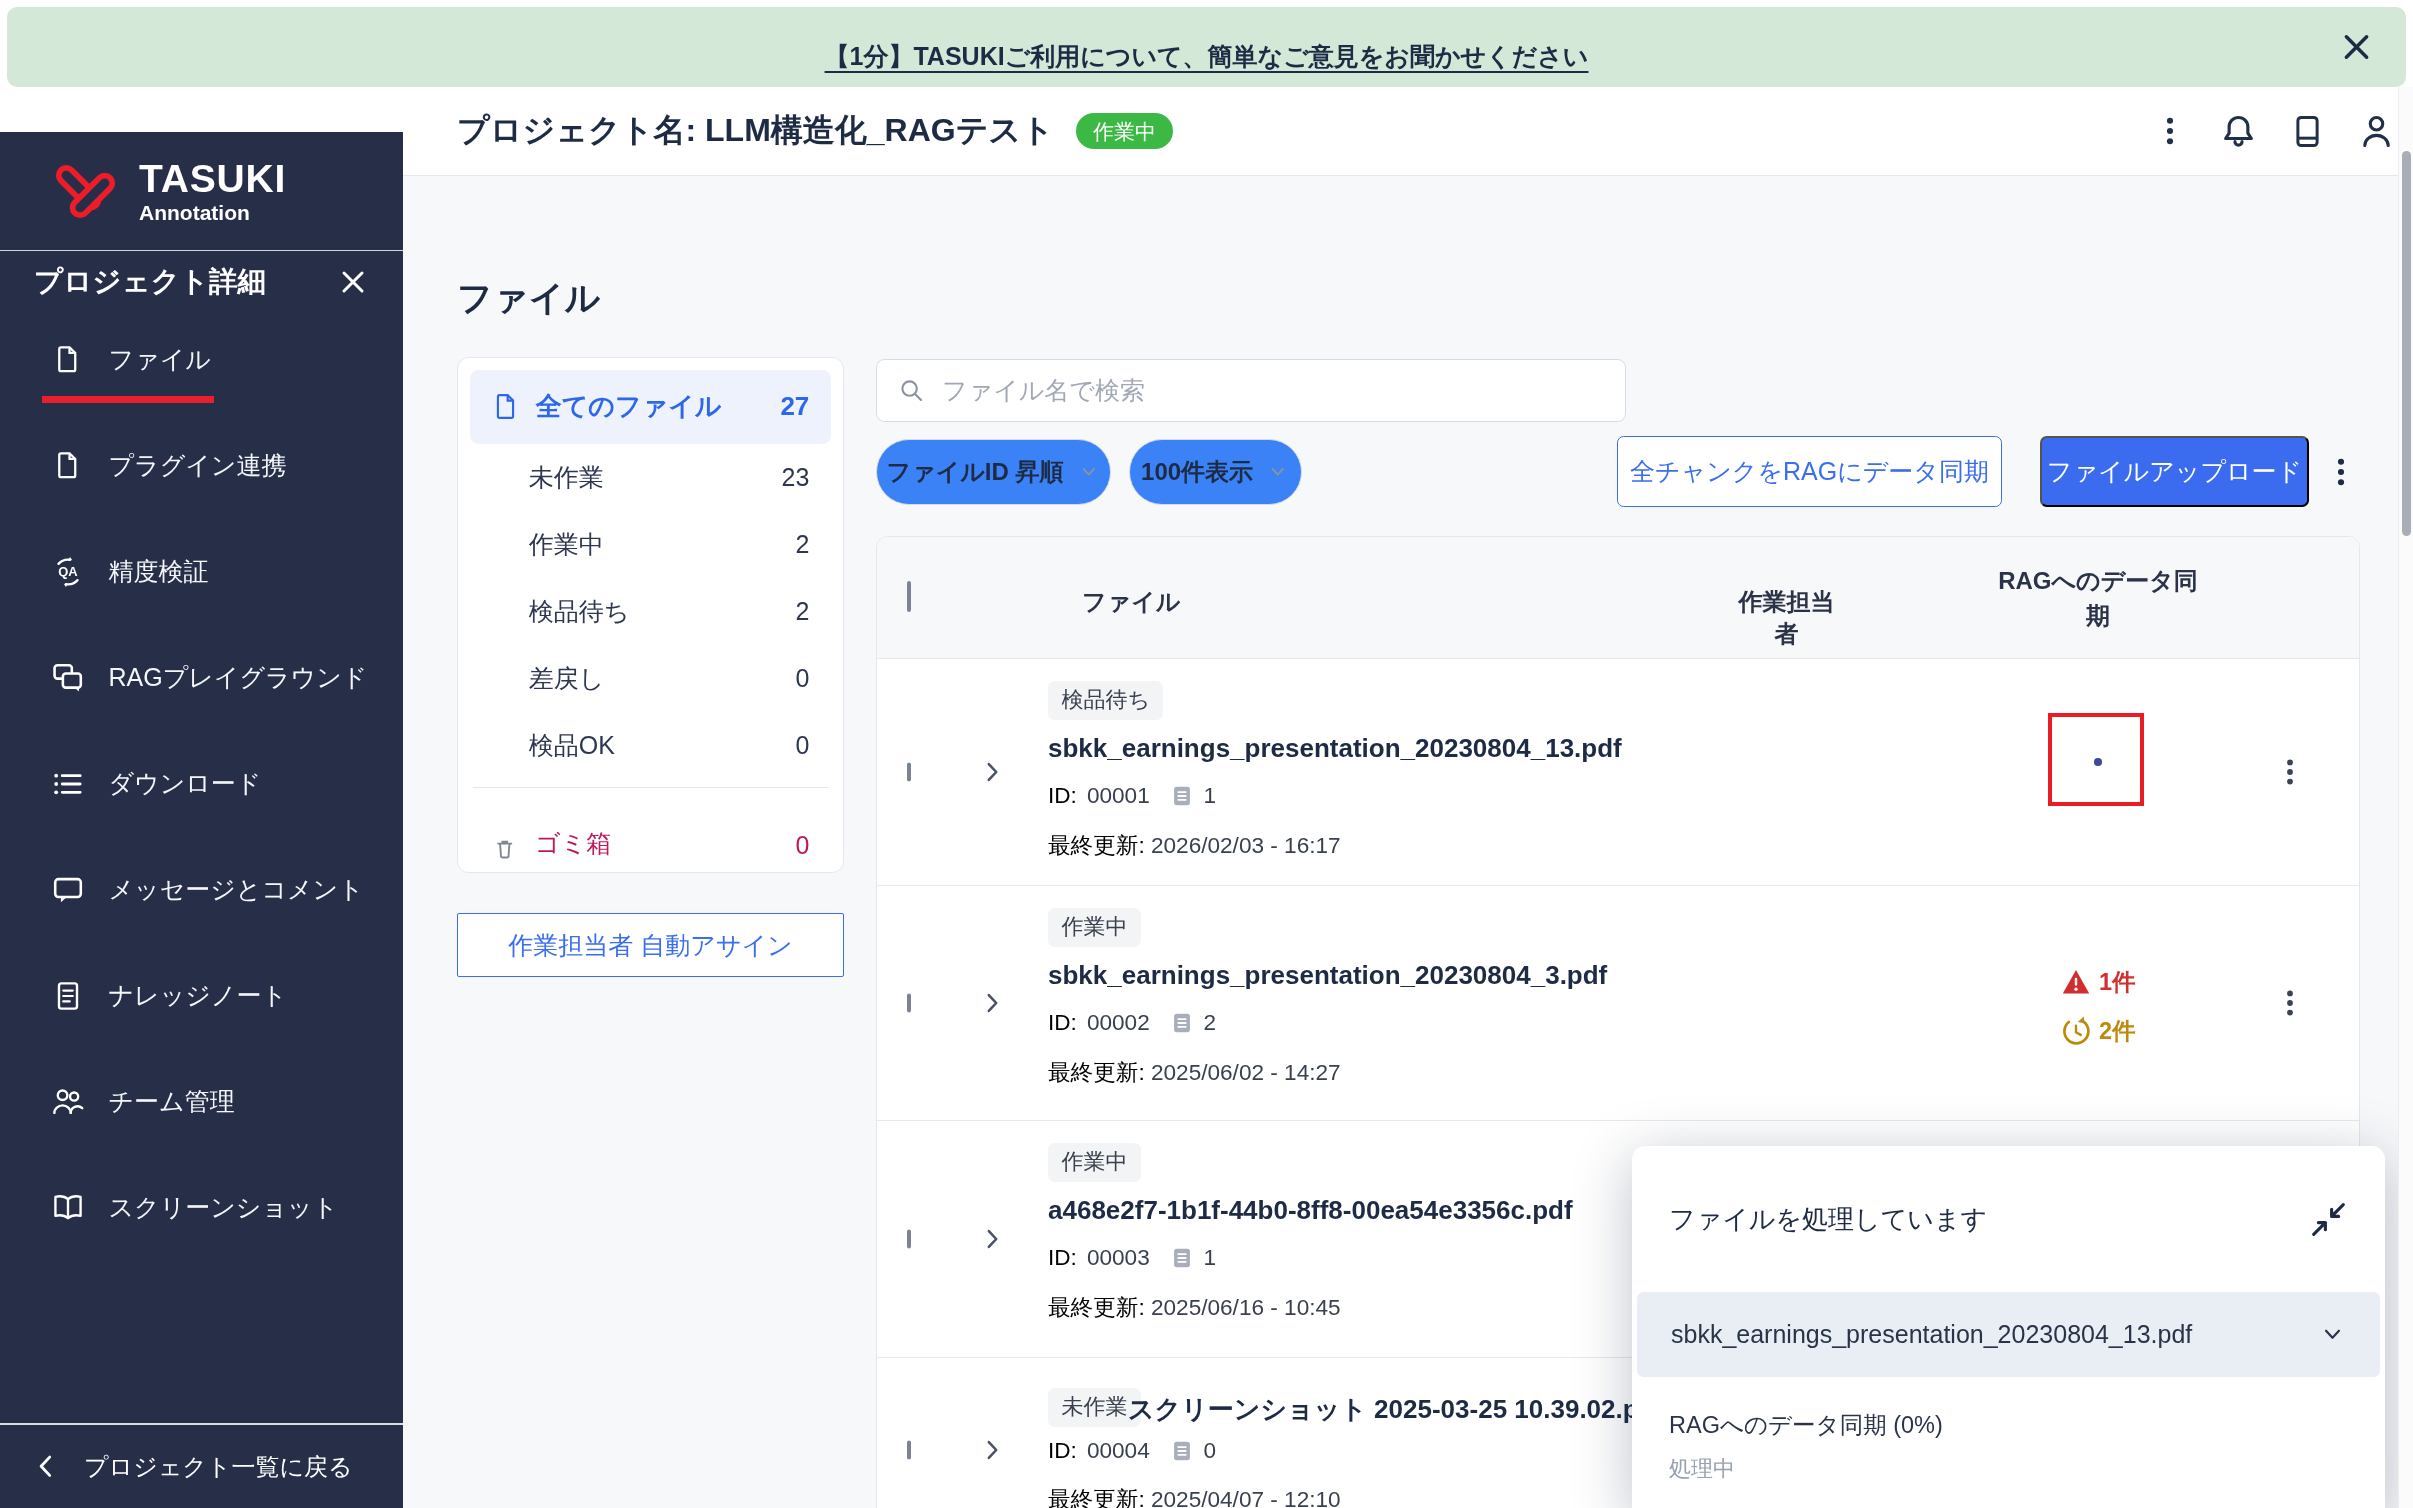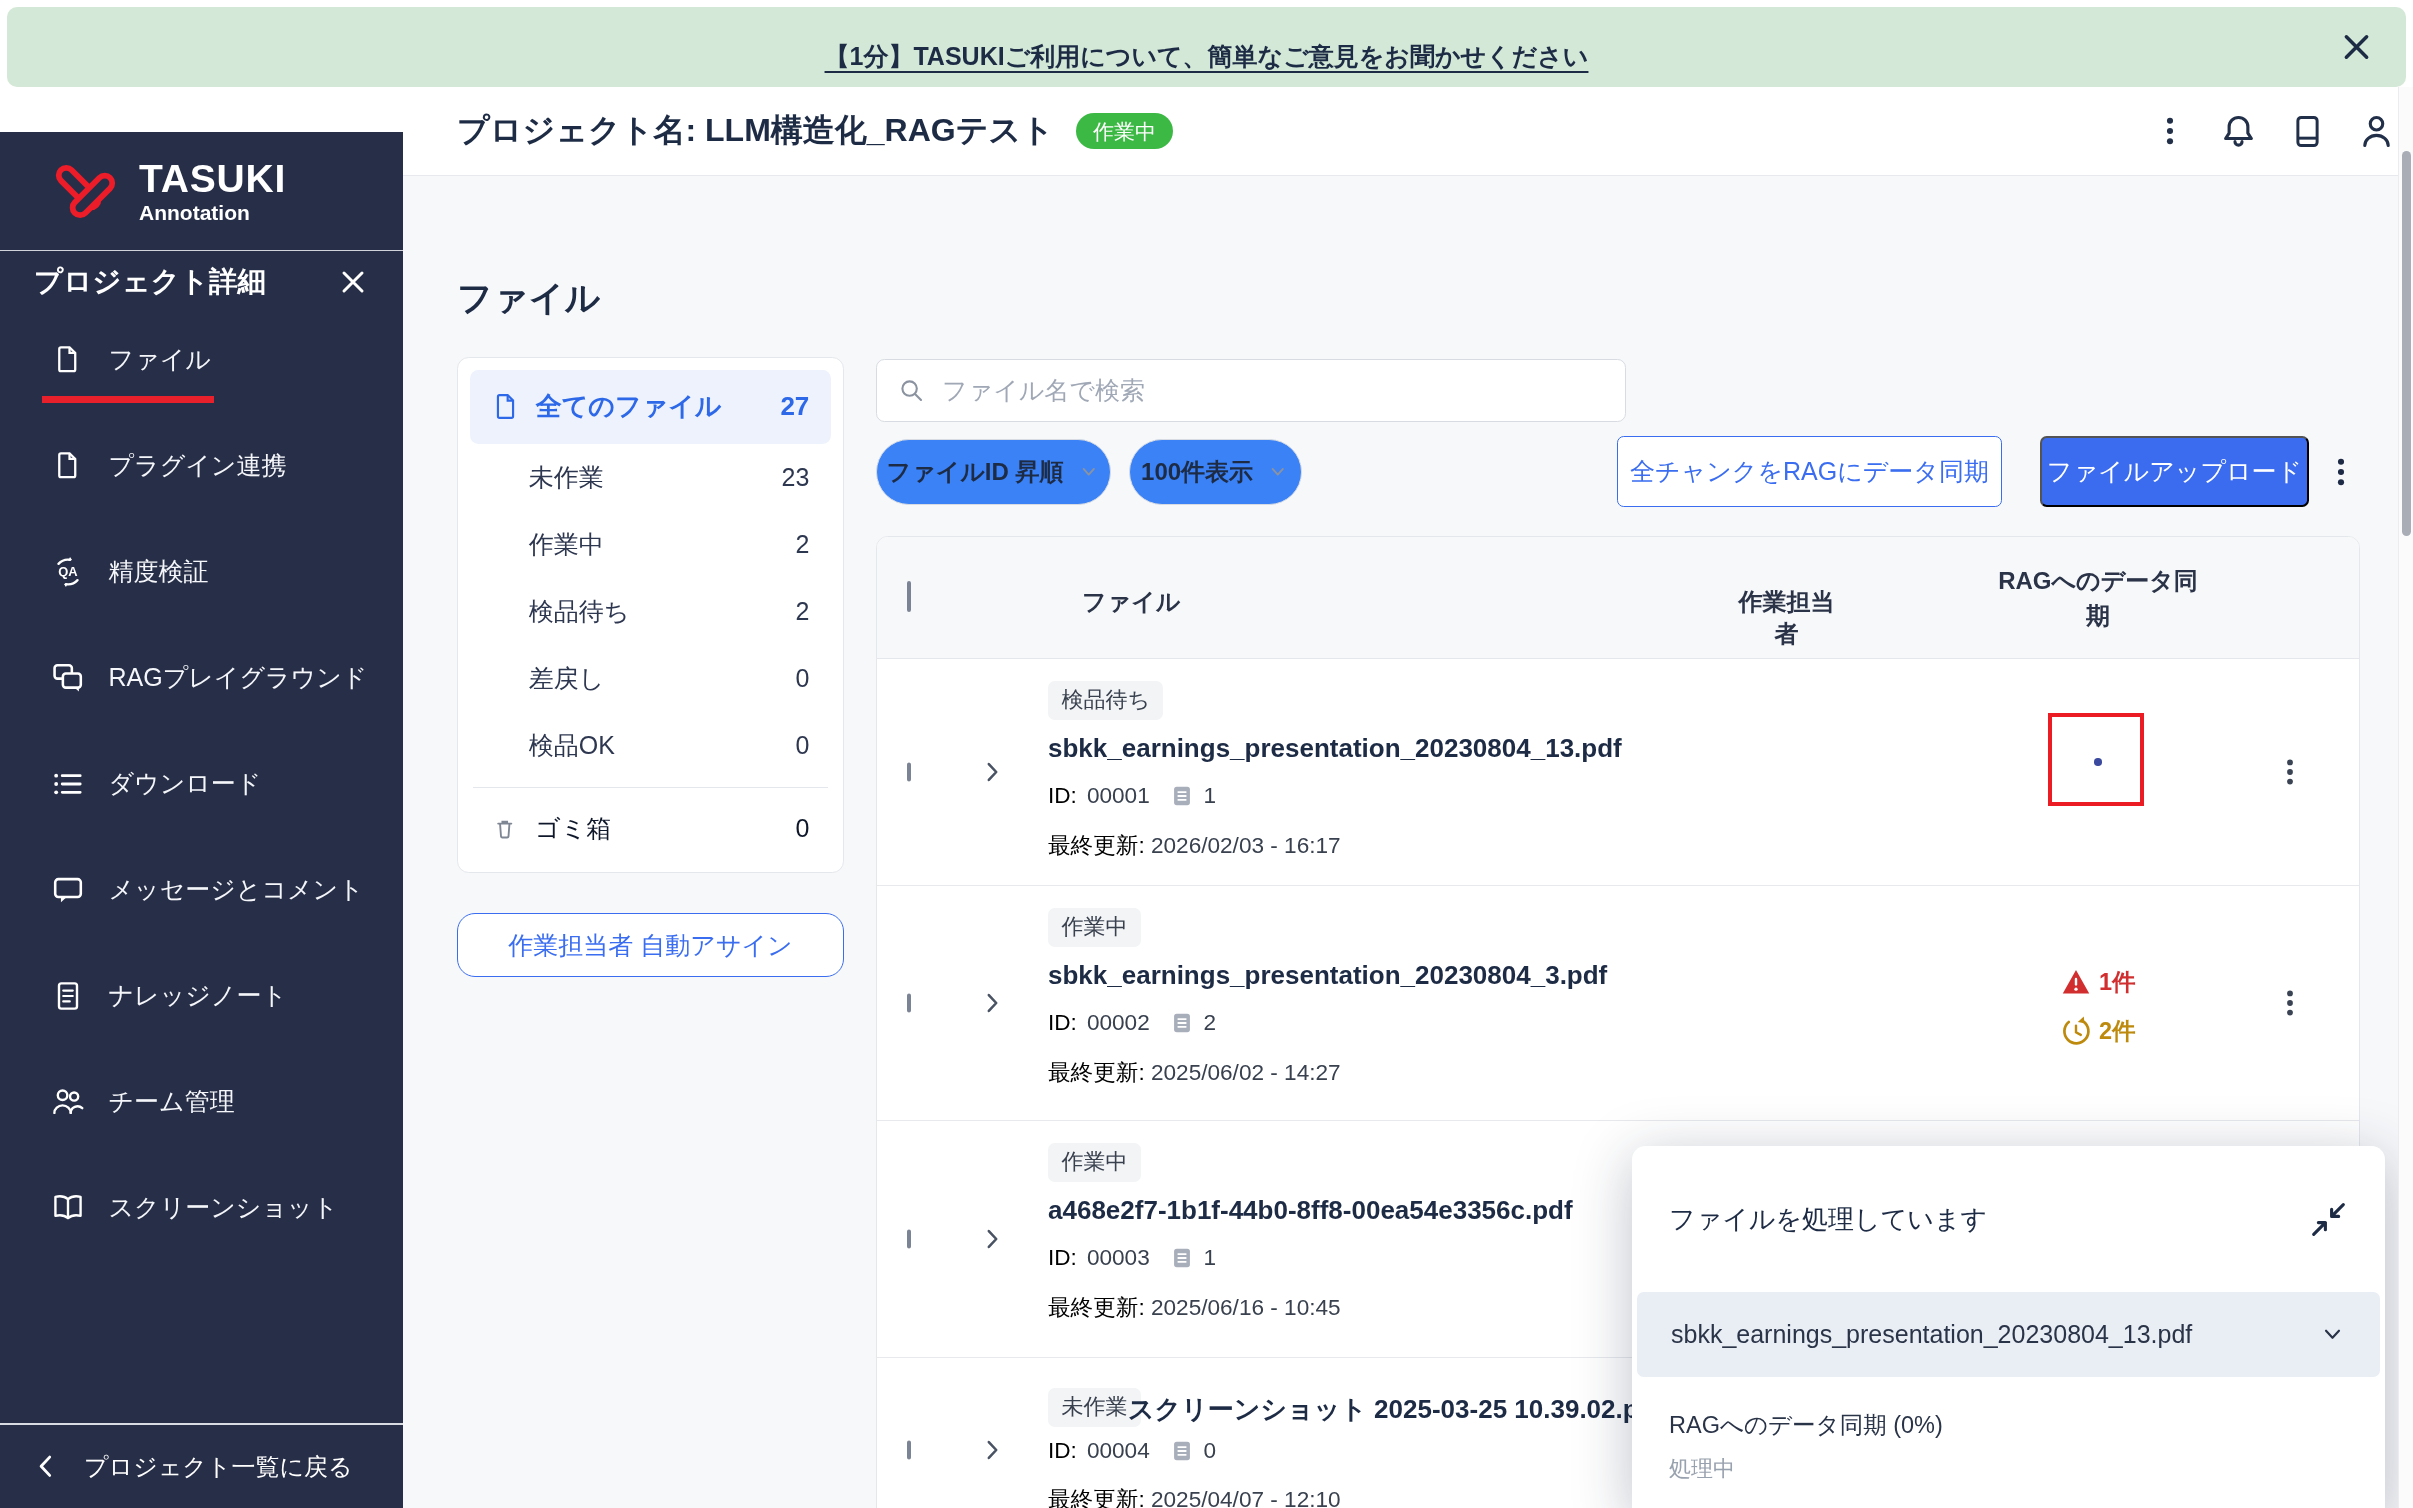--- a/index.html
+++ b/index.html
@@ -56,24 +56,24 @@
 
   .filter-card { position:absolute; left:54px; top:181px; width:387px;
     background:#fff; border:0.8px solid #e4e7ec; border-radius:11.7px; padding:11.7px; }
   .filter-all { height:74px; background:#edf2fc; border-radius:8.4px; display:flex;
     align-items:center; padding:0 22px; gap:17px; color:#2d68e8; font-weight:bold;
     font-size:26px; cursor:pointer; }
   .filter-row { height:67px; display:flex; align-items:center;
     padding:0 22px 0 59px; font-size:25px; color:#2e3750; cursor:pointer; }
   .count-right { margin-left:auto; }
   .filter-divider { border-top:0.8px solid #e4e7ec; margin:8.4px 3.4px; }
-  .filter-trash { height:64px; display:flex; align-items:center; gap:18.4px;
-    padding:0 22px 0 23.5px; font-size:25px; color:#0f172a; cursor:pointer; }
+  .filter-trash { height:64px; display:flex; align-items:flex-end; gap:18.4px;
+    padding:0 22px 0 23.5px; font-size:25px; color:#be185d; cursor:pointer; }
   .auto-assign { position:absolute; left:54px; top:737px; width:387px; height:64px;
-    background:#fff; border:1.7px solid #3a6df0; border-radius:18px; color:#3a6df0;
+    background:#fff; border:1.7px solid #3a6df0; border-radius:2px; color:#3a6df0;
     font-size:25px; display:flex; align-items:center; justify-content:center;
     cursor:pointer; }
 
   .search-box { position:absolute; left:473px; top:183px; width:750px; height:63px;
     background:#fff; border:0.8px solid #d8dce2; border-radius:8.4px; display:flex;
     align-items:center; padding:0 20px; gap:15px; }
   .search-input { border:none; outline:none; font-size:25px; flex:1;
     background:transparent; color:#1d2b45; }
   .search-input::placeholder { color:#a0a8b6; }
 

